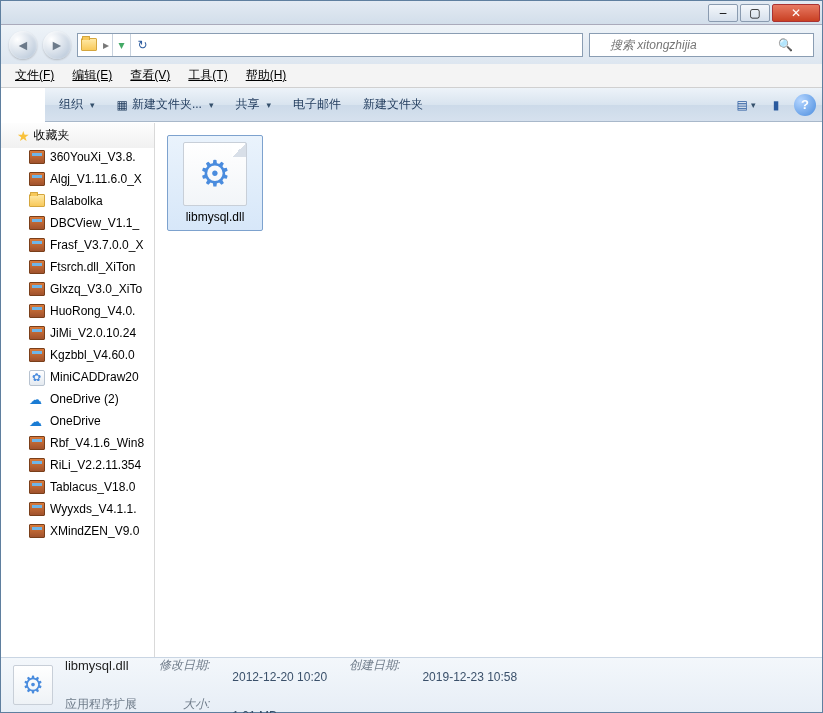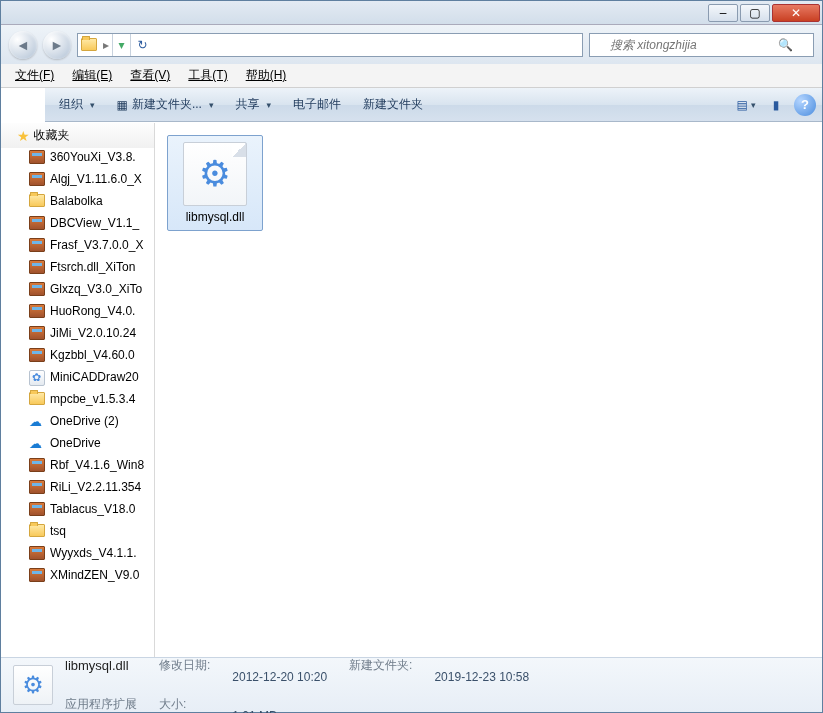--- a/index.html
+++ b/index.html
@@ -44,21 +44,21 @@
 .ico-app::after{content:"✿";position:absolute;top:0;left:2px;color:#4a8cde;font-size:11px;}
 .main { flex:1; background:#fff; padding:12px; display:flex;flex-wrap:wrap;align-content:flex-start;gap:20px;}
 .fileicon { width:96px; display:flex;flex-direction:column;align-items:center;gap:4px; padding:6px 4px; border:1px solid #7da2ce; background:linear-gradient(#eaf3fc,#d7e7f9); border-radius:2px;}
 .dllimg { width:64px;height:64px;background:linear-gradient(#fff,#f2f5f8);border:1px solid #c8cfd8;border-radius:2px;position:relative;display:flex;align-items:center;justify-content:center;font-size:36px;color:#4a8cde;}
 .dllimg::before{content:"";position:absolute;top:0;right:0;width:14px;height:14px;background:linear-gradient(135deg,#fff 50%,#d8dfe8 50%);}
 .filelabel{text-align:center;word-break:break-all;}
 .details { height:55px; background:linear-gradient(#f3f7fb,#e7eef6); border-top:1px solid #c9d5e3; display:flex;align-items:center;padding:6px 12px;gap:12px;}
 .detico { width:40px;height:40px;background:linear-gradient(#fff,#eef2f6);border:1px solid #c8cfd8;border-radius:2px;display:flex;align-items:center;justify-content:center;font-size:24px;color:#4a8cde;}
 .detinfo { display:grid;grid-template-columns:auto auto auto auto;gap:2px 22px;align-items:center;}
 .detname{font-size:13px;color:#222;}
-.detlbl{color:#6f7c8a;text-align:left;}
+.detlbl{color:#6f7c8a;text-align:right;font-style:italic;}
 .detval{color:#3a506a;margin-top:23px;}
 .dettype{color:#6f7c8a;}
 </style>
 </head>
 <body>
 
 <div class="window">
   <div class="titlebar">
     <div class="tbtn">
         <span>–</span>
@@ -155,46 +155,38 @@
         </div>
         <div class="sbitem">
           <span class="ico-rar"></span>
           <span>Kgzbbl_V4.60.0</span>
         </div>
         <div class="sbitem">
           <span class="ico-app"></span>
           <span>MiniCADDraw20</span>
         </div>
         <div class="sbitem">
-          <span class="ico-folder"></span>
-          <span>mpcbe_v1.5.3.4</span>
-        </div>
-        <div class="sbitem">
           <span class="ico-cloud">☁</span>
           <span>OneDrive (2)</span>
         </div>
         <div class="sbitem">
           <span class="ico-cloud">☁</span>
           <span>OneDrive</span>
         </div>
         <div class="sbitem">
           <span class="ico-rar"></span>
           <span>Rbf_V4.1.6_Win8</span>
         </div>
         <div class="sbitem">
           <span class="ico-rar"></span>
           <span>RiLi_V2.2.11.354</span>
         </div>
         <div class="sbitem">
           <span class="ico-rar"></span>
           <span>Tablacus_V18.0</span>
-        </div>
-        <div class="sbitem">
-          <span class="ico-folder"></span>
-          <span>tsq</span>
         </div>
         <div class="sbitem">
           <span class="ico-rar"></span>
           <span>Wyyxds_V4.1.1.</span>
         </div>
         <div class="sbitem">
           <span class="ico-rar"></span>
           <span>XMindZEN_V9.0</span>
         </div>
       </div>
@@ -206,20 +198,20 @@
       </div>
   </div>
 
   <div class="details">
     <div class="detico">⚙</div>
     <div class="detinfo">
       <span class="detname">libmysql.dll</span>
       <span class="detlbl">修改日期:</span>
       <span class="detval">2012-12-20 10:20</span>
       <span></span>
-      <span class="detlbl" style="grid-column:4/5;grid-row:1">新建文件夹:</span>
+      <span class="detlbl" style="grid-column:4/5;grid-row:1">创建日期:</span>
       <span class="detval" style="grid-column:5/6;grid-row:1">2019-12-23 10:58</span>
       <span class="dettype" style="grid-column:1/2;grid-row:2">应用程序扩展</span>
       <span class="detlbl" style="grid-column:2/3;grid-row:2">大小:</span>
       <span class="detval" style="grid-column:3/4;grid-row:2">1.01 MB</span>
     </div>
   </div>
 </div>
 
 </body></html>

